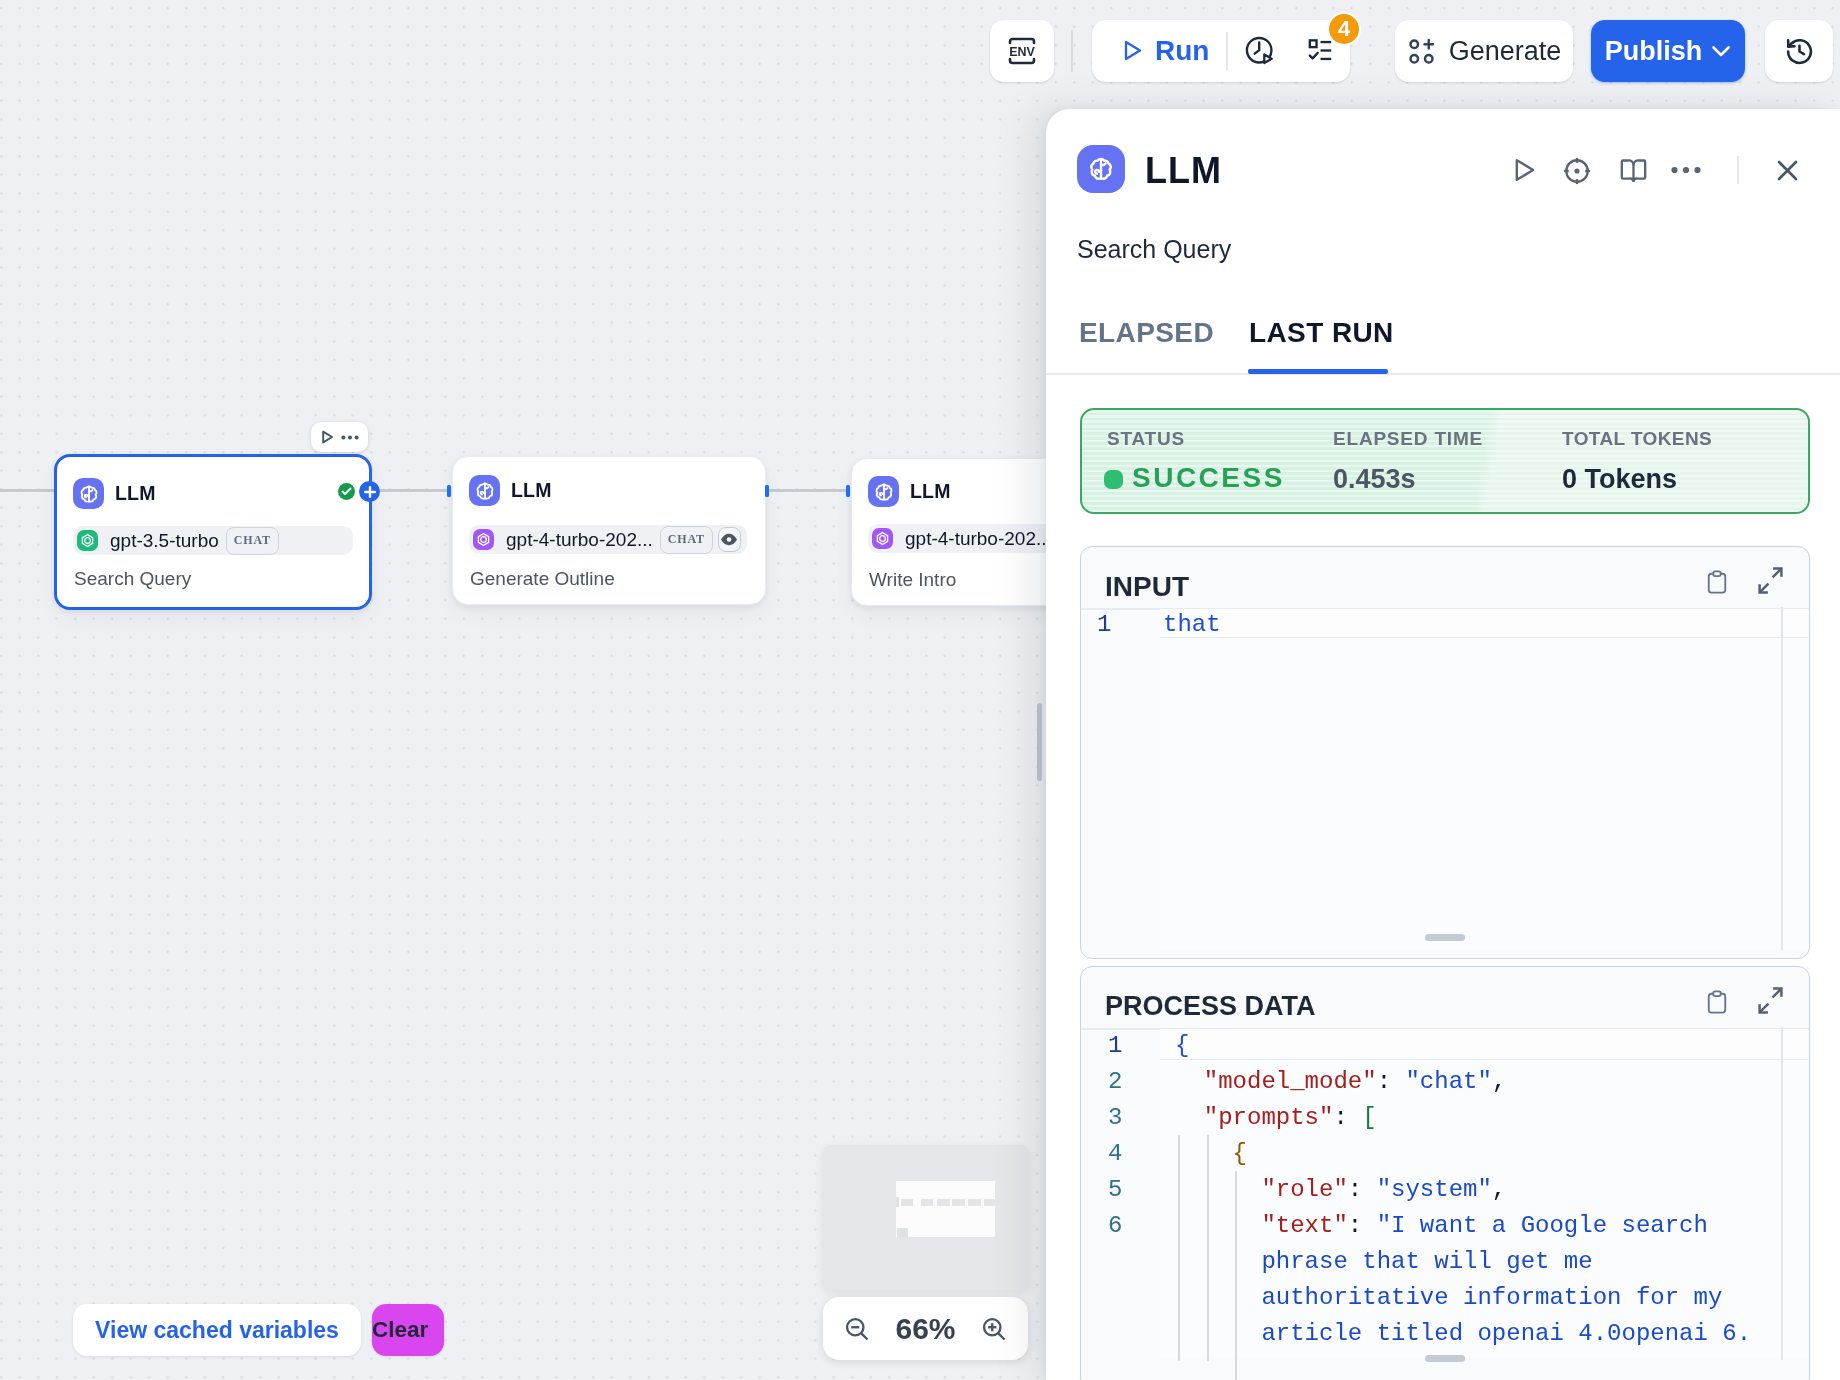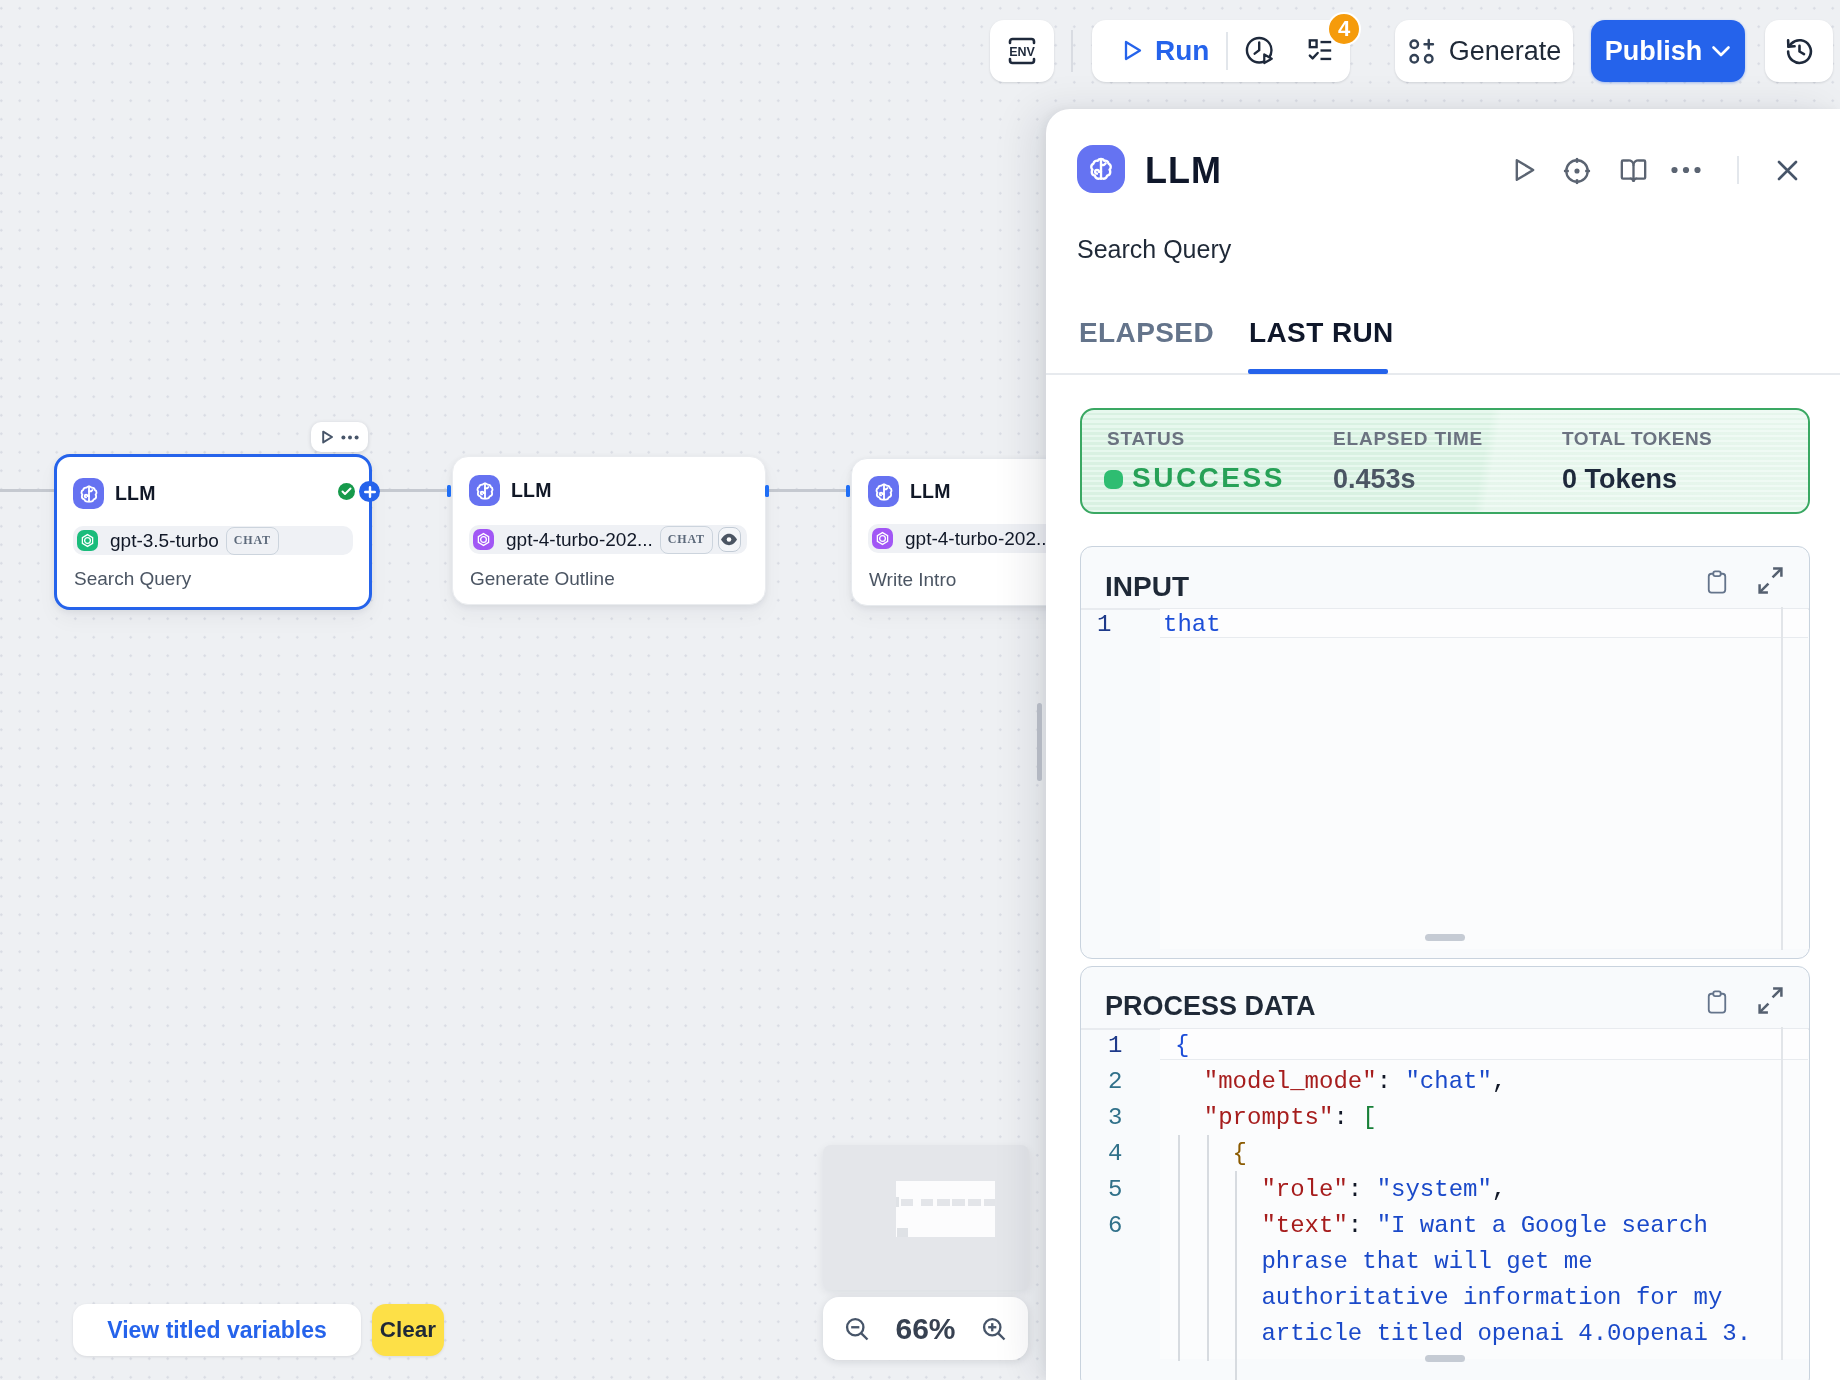--- a/index.html
+++ b/index.html
@@ -174,23 +174,23 @@
           <circle cx="12" cy="12" r="4.6"></circle>
         </svg>
     </div>
     <div class="modeltext">gpt-4-turbo-202...</div>
   </div>
   <div class="nodelabel" style="top:110px;">Write Intro</div>
 </div>
 <div class="port" style="left:846px; top:485px;"></div>
 
 <div class="abs" style="left:73px; top:1304px; width:288px; height:52px; background:#fff; border-radius:14px; box-shadow:0 1px 3px rgba(15,23,42,.1); display:flex; align-items:center; justify-content:center;">
-  <span style="color:#2563eb; font-size:23px; font-weight:700;">View titled variables</span>
-</div>
-<div class="abs" style="left:372px; top:1304px; width:72px; height:52px; background:#fde047; border-radius:14px; box-shadow:0 1px 3px rgba(15,23,42,.1); display:flex; align-items:center; justify-content:center;">
+  <span style="color:#2563eb; font-size:23px; font-weight:700;">View cached variables</span>
+</div>
+<div class="abs" style="left:372px; top:1304px; width:72px; height:52px; background:#d946ef; border-radius:14px; box-shadow:0 1px 3px rgba(15,23,42,.1); display:flex; align-items:center; ">
   <span style="color:#1f2937; font-size:22.5px; font-weight:600;">Clear</span>
 </div>
 
 <div class="abs" style="left:823px; top:1145px; width:206px; height:145px; background:#e4e6ea; border-radius:8px; box-shadow:0 3px 10px rgba(15,23,42,.08);">
   <div class="abs" style="left:73px; top:36px; width:99px; height:56px; background:#fcfcfd;">
     <div class="abs" style="left:0; top:16px; width:3px; height:10px; background:#dfe2e6;"></div>
     <div class="abs" style="left:5px; top:18px; width:12px; height:7px; background:#e3e5e9;"></div>
     <div class="abs" style="left:25px; top:18px; width:12px; height:7px; background:#e3e5e9;"></div>
     <div class="abs" style="left:41px; top:18px; width:13px; height:7px; background:#e3e5e9;"></div>
     <div class="abs" style="left:56px; top:18px; width:13px; height:7px; background:#e3e5e9;"></div>
@@ -340,21 +340,21 @@
     <div class="abs" style="left:154px; top:204px; width:1.5px; height:226px; background:#d7dbe0;"></div>
 
     <div class="mono abs" style="left:94px; top:65px; color:#1d4ed8;">{</div>
     <div class="mono abs" style="left:94px; top:101px; white-space:pre;"><span style="color:#a61d1d">  "model_mode"</span><span style="color:#111827">: </span><span style="color:#1a49c9">"chat"</span><span style="color:#111827">,</span></div>
     <div class="mono abs" style="left:94px; top:137px; white-space:pre;"><span style="color:#a61d1d">  "prompts"</span><span style="color:#111827">: </span><span style="color:#188038">[</span></div>
     <div class="mono abs" style="left:94px; top:173px; white-space:pre;"><span style="color:#8a5a00">    {</span></div>
     <div class="mono abs" style="left:94px; top:209px; white-space:pre;"><span style="color:#a61d1d">      "role"</span><span style="color:#111827">: </span><span style="color:#1a49c9">"system"</span><span style="color:#111827">,</span></div>
     <div class="mono abs" style="left:94px; top:245px; white-space:pre;"><span style="color:#a61d1d">      "text"</span><span style="color:#111827">: </span><span style="color:#1a49c9">"I want a Google search</span></div>
     <div class="mono abs" style="left:94px; top:281px; white-space:pre;"><span style="color:#1a49c9">      phrase that will get me</span></div>
     <div class="mono abs" style="left:94px; top:317px; white-space:pre;"><span style="color:#1a49c9">      authoritative information for my</span></div>
-    <div class="mono abs" style="left:94px; top:353px; white-space:pre;"><span style="color:#1a49c9">      article titled openai 4.0openai 3.</span></div>
+    <div class="mono abs" style="left:94px; top:353px; white-space:pre;"><span style="color:#1a49c9">      article titled openai 4.0openai 6.</span></div>
     <div class="abs" style="left:344px; top:388px; width:40px; height:7px; border-radius:4px; background:#c5cbd4;"></div>
   </div>
 </div>
 
 <div class="abs" style="left:1037px; top:703px; width:5px; height:78px; border-radius:3px; background:#b3b8c2;"></div>
 
 <div class="tbtn" style="left:990px; width:64px;">
   <svg width="34" height="34" viewBox="0 0 34 34" fill="none" stroke="#1e293b" stroke-width="2.6" stroke-linecap="round">
     <path d="M5 9 v-1.5 a2.5 2.5 0 0 1 2.5 -2.5 h19 a2.5 2.5 0 0 1 2.5 2.5 V9"></path>
     <path d="M5 25 v1.5 a2.5 2.5 0 0 0 2.5 2.5 h19 a2.5 2.5 0 0 0 2.5 -2.5 V25"></path>

